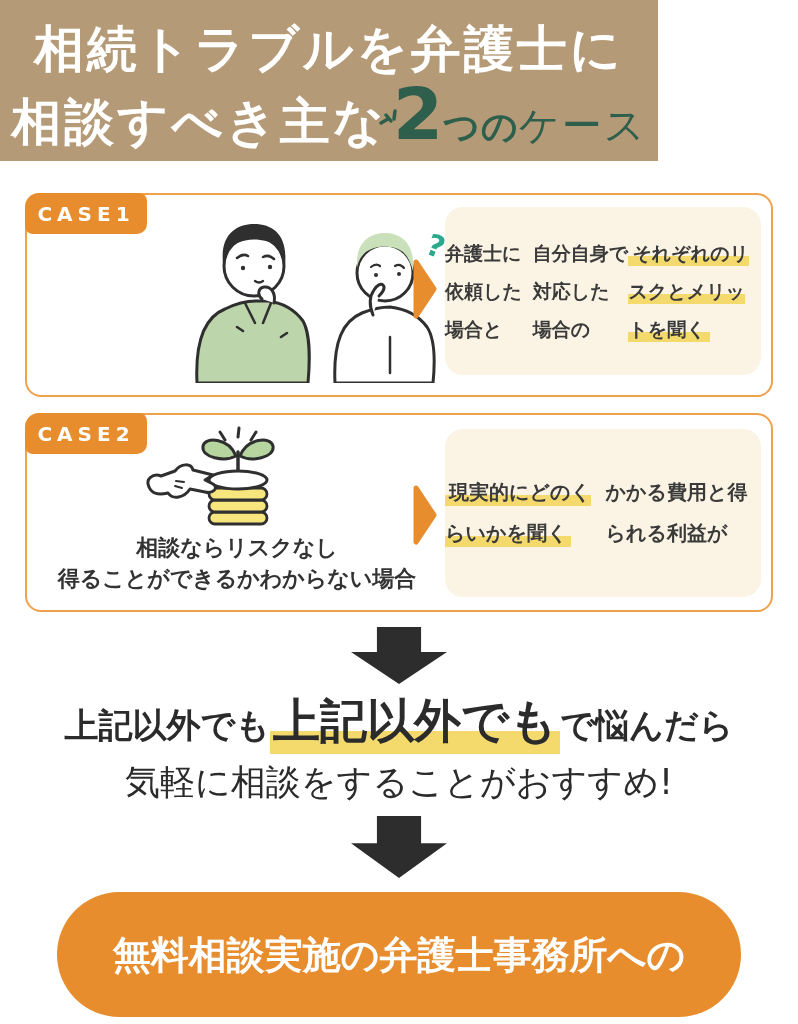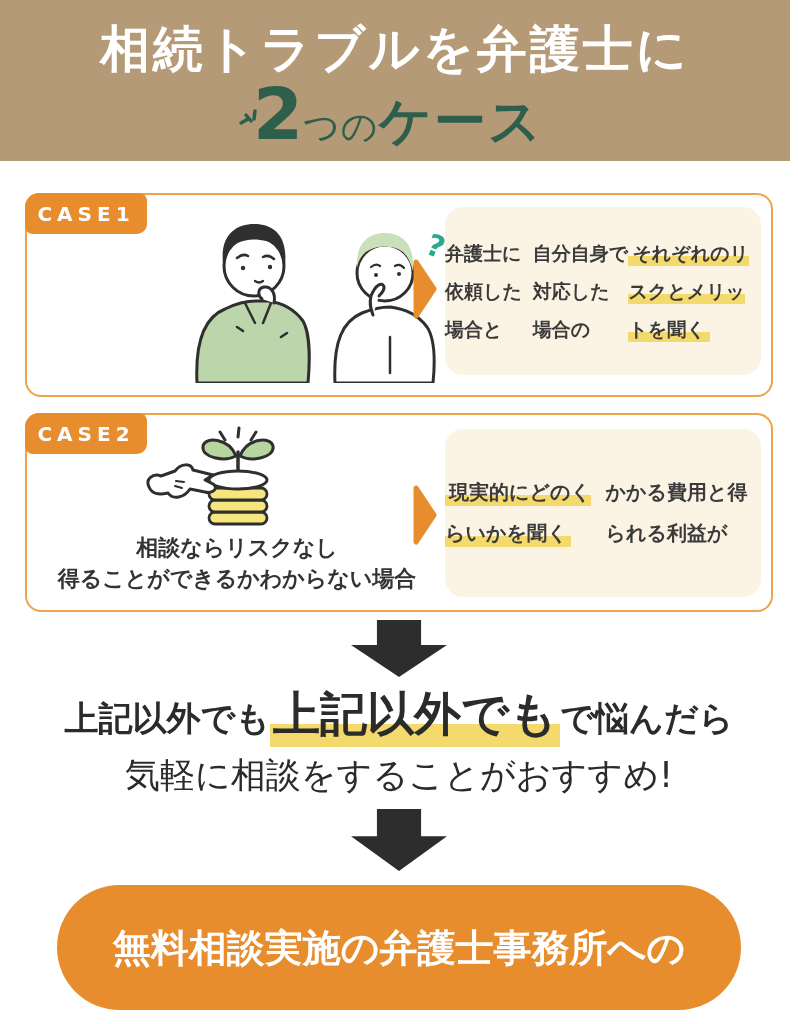--- a/index.html
+++ b/index.html
@@ -1,39 +1,39 @@
 <!DOCTYPE html>
 <html><head>
 <meta charset="utf-8">
 <style>
   * { margin: 0; padding: 0; box-sizing: border-box; }
   html, body { width: 798px; height: 1024px; background: #ffffff; overflow: hidden; }
   body { font-family: "DejaVu Sans", "Liberation Sans", sans-serif; color: #2b2b2b; }
 
   
   .header {
-    width: 790px; height: 161px; background: #b59a77;
+    width: 658px; height: 161px; background: #b59a77;
     display: flex; flex-direction: column; justify-content: center; align-items: center;
     padding-top: 18px;
   }
   .header .line1 {
     color: #ffffff; font-size: 50px; font-weight: bold; letter-spacing: 3px; line-height: 64px;
   }
   .header .line2 {
     display: flex; align-items: baseline; line-height: 70px; margin-top: -2px;
   }
   .header .line2 .white { color: #ffffff; font-size: 50px; font-weight: bold; letter-spacing: 3px; }
   .header .line2 .num { color: #2d5f4c; font-size: 72px; font-weight: bold; position: relative; margin-left: 6px; }
   .sparkle { position: absolute; top: -6px; left: -16px; }
-  .header .line2 .small { color: #2d5f4c; font-size: 36px; font-weight: normal; letter-spacing: 1px; }
-  .header .line2 .rest  { color: #2d5f4c; font-size: 52px; font-weight: bold; letter-spacing: 2px; }
+  .header .line2 .small { color: #2d5f4c; font-size: 36px; font-weight: bold; letter-spacing: 1px; }
+  .header .line2 .rest  { color: #2d5f4c; font-size: 40px; font-weight: normal; letter-spacing: 2px; }
 
   
   .case-box {
-    position: relative; width: 748px; margin: 8px auto; background: #ffffff;
+    position: relative; width: 748px; margin: 15px auto; background: #ffffff;
     border: 2px solid #f0a14c; border-radius: 16px;
   }
   .case-box.c1 { margin-top: 32px; height: 204px; }
   .case-box.c2 { margin-top: 16px; height: 199px; }
   .case-tab {
     position: absolute; top: -2px; left: -2px; width: 122px; height: 41px;
     background: #e78d2e; border-radius: 14px 8px 10px 8px;
     display: flex; align-items: center; justify-content: center;
     color: #ffffff; font-size: 20px; font-weight: bold; letter-spacing: 5px;
   }
@@ -80,20 +80,21 @@
   }
   .cta-pill .l1 { font-size: 38px; line-height: 50px; }
   .cta-pill .l2 { font-size: 37px; line-height: 48px; }
 </style>
 </head>
 <body>
 
 <div class="header">
   <div class="line1">相続トラブルを弁護士に</div>
   <div class="line2">
+    <span class="white">相談すべき主な</span>
     <span class="num">
       <span class="sparkle">
         <svg width="26" height="26" viewBox="0 0 26 26">
           <g stroke="#2d5f4c" stroke-width="3.5" stroke-linecap="round" fill="none">
             <line x1="4" y1="16" x2="11" y2="12"></line>
             <line x1="9" y1="8" x2="14" y2="14"></line>
             <line x1="18" y1="4" x2="17" y2="12"></line>
           </g>
         </svg>
       </span>

